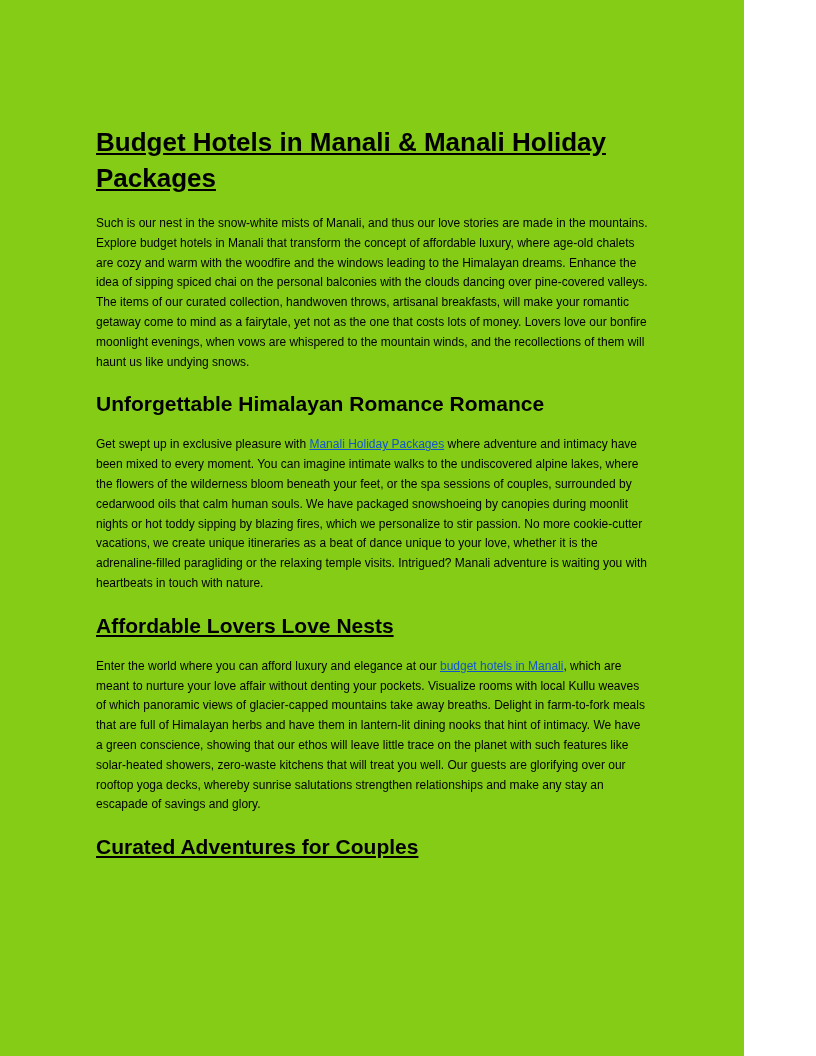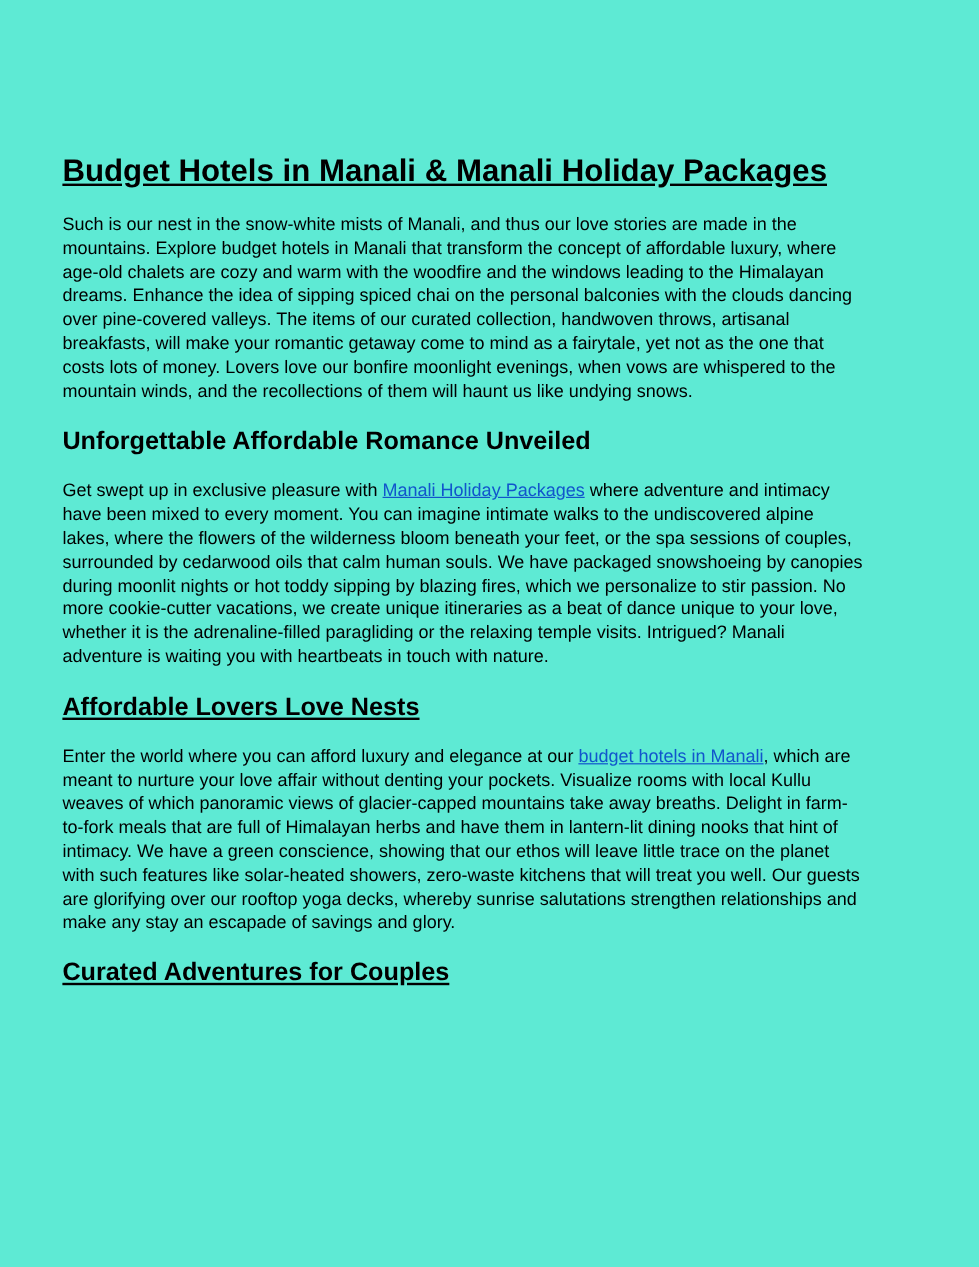--- a/index.html
+++ b/index.html
@@ -5,59 +5,59 @@
   * { margin: 0; padding: 0; box-sizing: border-box; }
   html, body { background: #ffffff; }
   body {
     width: 816px;
     height: 1056px;
     overflow: hidden;
     font-family: "Liberation Sans", sans-serif;
     color: #000000;
   }
   .page {
-    width: 816px;
+    width: 744px;
     height: 1056px;
-    background: #5eead4;
-    padding: 96px 96px 0 52px;
+    background: #84cc16;
+    padding: 96px 96px 0 96px;
   }
   .doc h1 {
     font-size: 26px;
     line-height: 36px;
     font-weight: 700;
     color: #000000;
     margin: 28px 0 18px 0;
   }
   .doc h2 {
     font-size: 21px;
     line-height: 27px;
     font-weight: 700;
     color: #000000;
     margin: 18px 0 18px 0;
   }
   .doc h1.u, .doc h2.u { text-decoration: underline; }
   .doc p {
-    font-size: 15px;
+    font-size: 12px;
     line-height: 19.8px;
     margin: 0 0 16px 0;
     color: #000000;
   }
   .doc a {
     color: #1155cc;
     font-weight: 400;
     text-decoration: underline;
     cursor: pointer;
   }
 </style>
 </head>
 <body>
 
 <div class="page">
   <div class="doc" id="doc-content">
       <h1 class="u">Budget Hotels in Manali &amp; Manali Holiday Packages</h1>
       <p><span>Such is our nest in the snow-white mists of Manali, and thus our love stories are made in the mountains. Explore budget hotels in Manali that transform the concept of affordable luxury, where age-old chalets are cozy and warm with the woodfire and the windows leading to the Himalayan dreams. Enhance the idea of sipping spiced chai on the personal balconies with the clouds dancing over pine-covered valleys. The items of our curated collection, handwoven throws, artisanal breakfasts, will make your romantic getaway come to mind as a fairytale, yet not as the one that costs lots of money. Lovers love our bonfire moonlight evenings, when vows are whispered to the mountain winds, and the recollections of them will haunt us like undying snows.</span></p>
-      <h2>Unforgettable Affordable Romance Unveiled</h2>
+      <h2>Unforgettable Himalayan Romance Romance</h2>
       <p><span>Get swept up in exclusive pleasure with </span><a style="color: rgb(17, 85, 204);">Manali Holiday Packages</a><span> where adventure and intimacy have been mixed to every moment. You can imagine intimate walks to the undiscovered alpine lakes, where the flowers of the wilderness bloom beneath your feet, or the spa sessions of couples, surrounded by cedarwood oils that calm human souls. We have packaged snowshoeing by canopies during moonlit nights or hot toddy sipping by blazing fires, which we personalize to stir passion. No more cookie-cutter vacations, we create unique itineraries as a beat of dance unique to your love, whether it is the adrenaline-filled paragliding or the relaxing temple visits. Intrigued? Manali adventure is waiting you with heartbeats in touch with nature.</span></p>
       <h2 class="u">Affordable Lovers Love Nests</h2>
       <p><span>Enter the world where you can afford luxury and elegance at our </span><a style="color: rgb(17, 85, 204);">budget hotels in Manali</a><span>, which are meant to nurture your love affair without denting your pockets. Visualize rooms with local Kullu weaves of which panoramic views of glacier-capped mountains take away breaths. Delight in farm-to-fork meals that are full of Himalayan herbs and have them in lantern-lit dining nooks that hint of intimacy. We have a green conscience, showing that our ethos will leave little trace on the planet with such features like solar-heated showers, zero-waste kitchens that will treat you well. Our guests are glorifying over our rooftop yoga decks, whereby sunrise salutations strengthen relationships and make any stay an escapade of savings and glory.</span></p>
       <h2 class="u">Curated Adventures for Couples</h2>
     </div>
 </div>
 
 </body></html>

